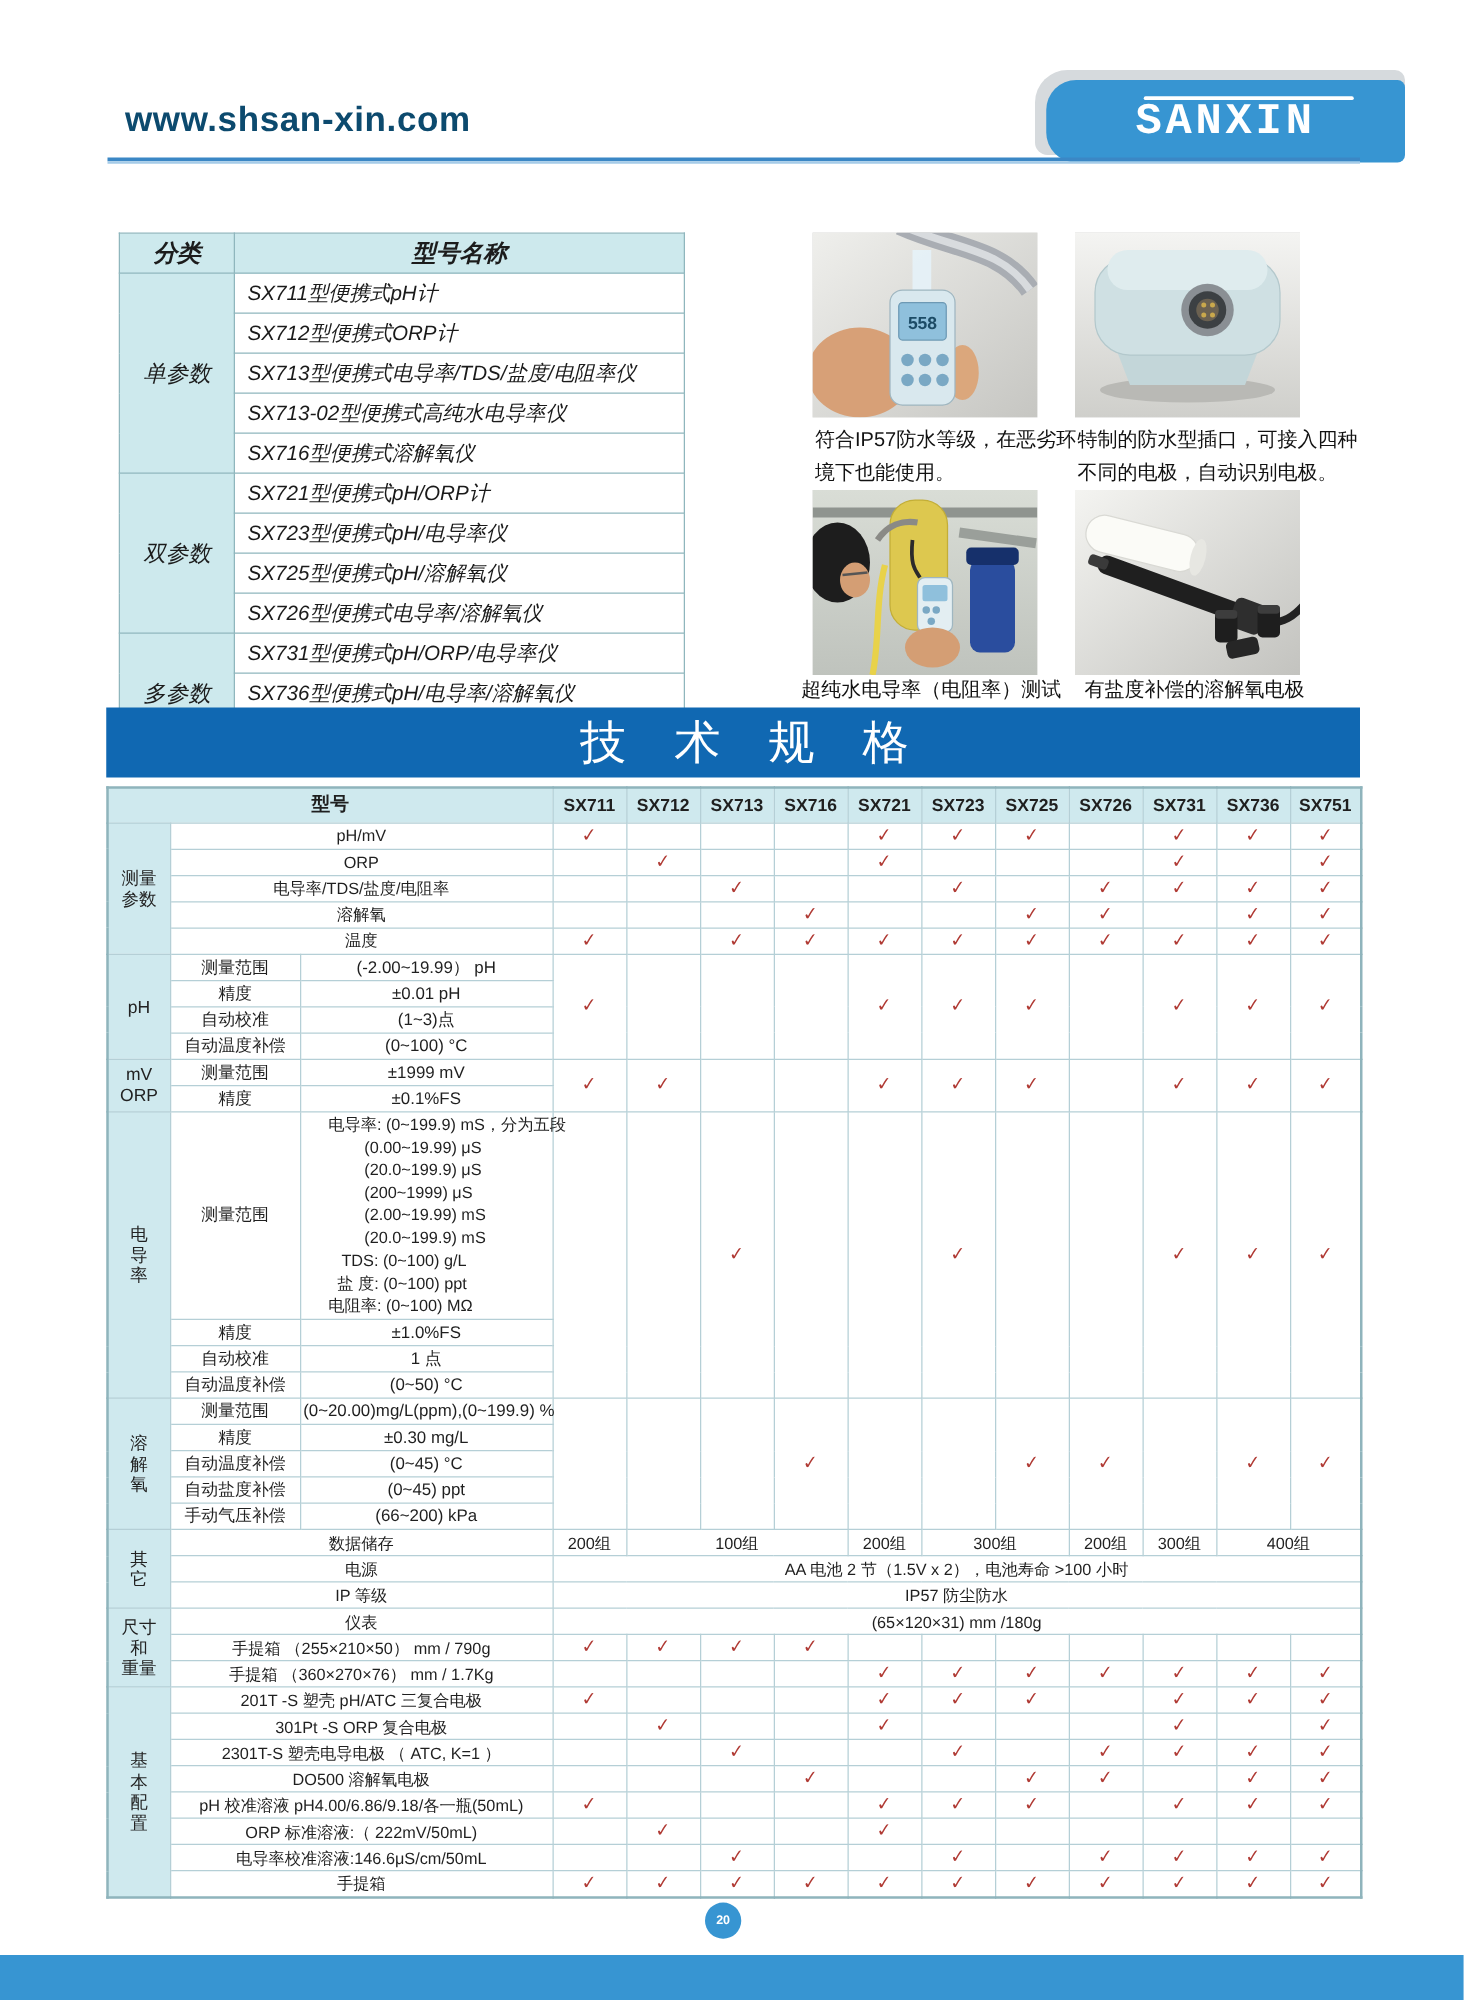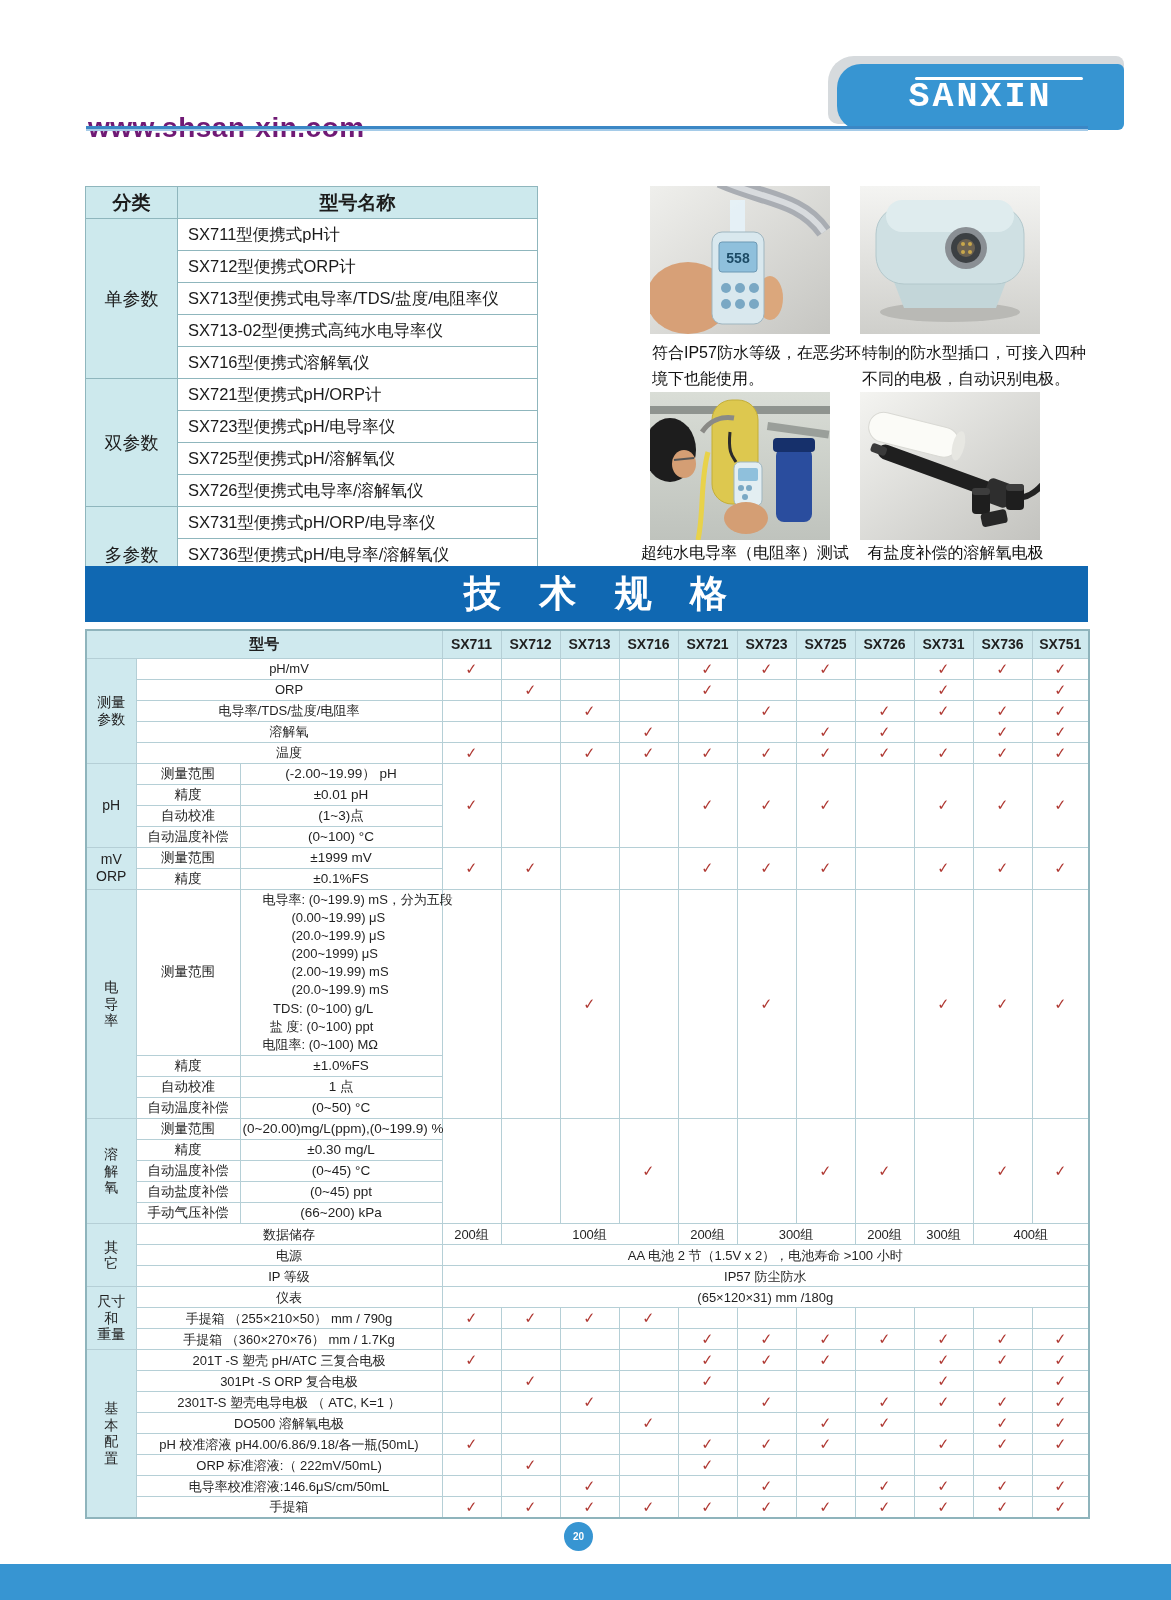--- a/index.html
+++ b/index.html
@@ -2,46 +2,46 @@
 <html><head>
 <meta charset="utf-8">
 <style>
   * { margin:0; padding:0; box-sizing:border-box; }
   html,body { width:1171px; height:1600px; }
   body {
     position:relative; background:#ffffff; overflow:hidden;
     font-family:"Liberation Sans","DejaVu Sans",sans-serif; color:#222;
   }
   
-  .site { position:absolute; left:88px; top:80px; font-size:28px; font-weight:bold;
-          color:#701a75; letter-spacing:0.5px; text-decoration:none;margin-top:32px; }
+  .site { position:absolute; left:100px; top:80px; font-size:28px; font-weight:bold;
+          color:#0c4a6e; letter-spacing:0.5px; text-decoration:none; }
   .logo { position:absolute; left:828px; top:56px; width:292px; height:74px;font-family:Liberation Mono, monospace; }
   .logo-back { position:absolute; left:0; top:0; right:-4px; bottom:6px; background:#d6dadd;
                border-radius:26px 8px 8px 10px; }
   .logo-pill { position:absolute; left:9px; top:8px; right:-4px; bottom:0; background:#3795d2;
                border-radius:24px 6px 6px 24px; display:flex; align-items:center; justify-content:center; }
   .logo-text { color:#fff; font-size:35px; font-weight:bold; letter-spacing:3px; font-style:normal; }
   .logo-line { position:absolute; top:13px; left:78px; width:168px; height:3px; background:#ffffff; border-radius:2px; }
   .rule { position:absolute; left:86px; top:126px; width:1002px; height:4px;
           border-top:3px solid #3b87c5; border-bottom:2px solid #a5cbe8; }
   
-  .model-table { position:absolute; left:85px; top:186px; border-collapse:collapse; table-layout:fixed; }
+  .model-table { position:absolute; left:95px; top:186px; border-collapse:collapse; table-layout:fixed;font-style:italic; }
   .model-table th, .model-table td { border:1px solid #8fb6bd; }
   .model-table th { background:#cde9ed; font-size:19px; height:32px; color:#1c1c1c; }
   .model-table th.c1 { width:92px; }
   .model-table th.c2 { width:360px; }
   .model-table td.cat { background:#cde9ed; text-align:center; font-size:18px; color:#1c1c1c; }
   .model-table td.model { font-size:16.5px; padding-left:10px; height:32px; color:#1a1a1a; background:#fff; }
   
   figure { position:absolute; width:180px; height:148px; background:#dcdcda; overflow:hidden; }
   figure svg { display:block; width:100%; height:100%; }
   .cap { position:absolute; font-size:16px; line-height:1.6; color:#121212; white-space:pre-line; }
   
   .banner { position:absolute; left:85px; top:566px; width:1003px; height:56px; background:#1068b2;
-            color:#fff; font-size:37px; font-weight:bold; letter-spacing:14px; padding-left:32px;
+            color:#fff; font-size:37px; font-weight:normal; letter-spacing:14px; padding-left:32px;
             display:flex; align-items:center; justify-content:center; }
   
   .spec { position:absolute; left:85px; top:629px; width:1003px; border-collapse:collapse;
           table-layout:fixed; border:2px solid #8fb4bc;padding-left:19px; }
   .spec th, .spec td { border:1px solid #b5cfd6; text-align:center; vertical-align:middle;
           font-size:13px; color:#1f1f1f; height:21px; line-height:1.18; padding:1px 2px; }
   .spec th { background:#cfe9ee; font-weight:bold; }
   .spec th.lab { font-size:15px; height:28px; }
   .spec th.m { font-size:14px; }
   .spec td.g { background:#cfe9ee; white-space:pre-line; font-size:14px; color:#222; }

